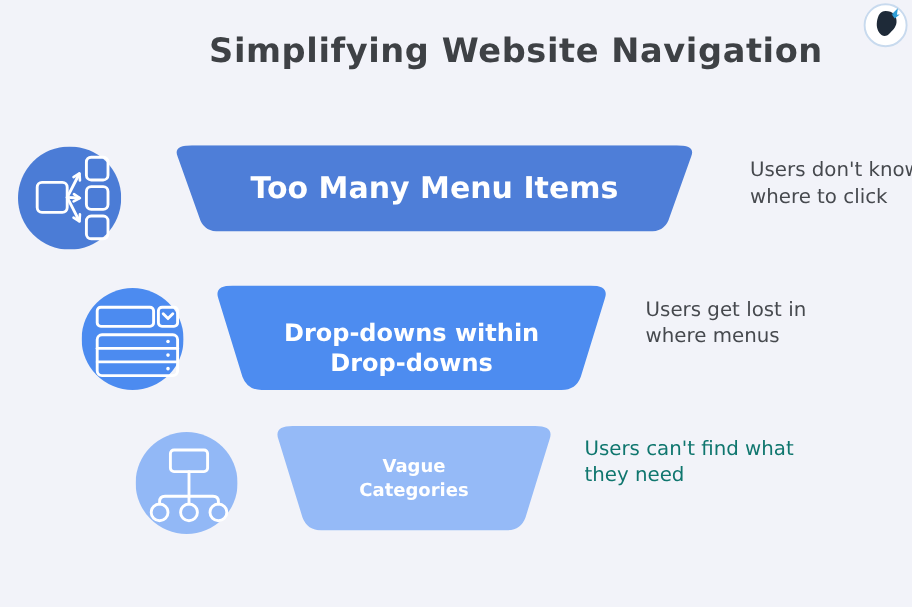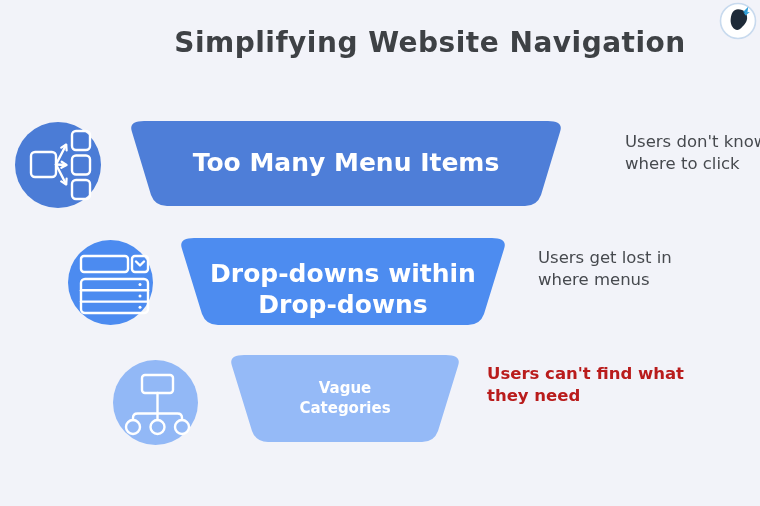--- a/index.html
+++ b/index.html
@@ -9,21 +9,21 @@
          font-size:28px;font-weight:bold;letter-spacing:0.5px;}
   .logo{position:absolute;left:719px;top:2px;width:38px;height:38px;}
   .logo svg{display:block;width:38px;height:38px;}
   .icon-badge{position:absolute;}
   .icon-badge svg{display:block;}
   .funnel{position:absolute;display:flex;align-items:center;justify-content:center;}
   .funnel svg{position:absolute;left:0;top:0;width:100%;height:100%;}
   .funnel-label{position:relative;color:#ffffff;font-weight:bold;text-align:center;
                 white-space:pre-line;line-height:1.22;}
   .label-1{font-size:25px;}
-  .label-2{font-size:25px;margin-top:16px;}
+  .label-2{font-size:20px;margin-top:16px;}
   .label-3{font-size:15px;line-height:1.3;}
   .annotation{position:absolute;font-size:16.5px;line-height:22px;white-space:pre-line;}
   .icon-art{fill:none;stroke:#ffffff;stroke-width:2.4;stroke-linecap:round;stroke-linejoin:round;}
 </style>
 </head>
 <body>
 
 <div id="canvas" style="background-color: rgb(242, 243, 249);">
 
   <h1 class="title" style="color: rgb(62, 65, 69);">Simplifying Website Navigation</h1>
@@ -50,21 +50,21 @@
         <rect x="57" y="9" width="18" height="19" rx="4"></rect>
         <rect x="57" y="33.5" width="18" height="19" rx="4"></rect>
         <rect x="57" y="58" width="18" height="19" rx="4"></rect>
         <line x1="41" y1="42.5" x2="51" y2="23" marker-end="url(#ah)"></line>
         <line x1="41" y1="42.5" x2="51" y2="43" marker-end="url(#ah)"></line>
         <line x1="41" y1="42.5" x2="51" y2="62" marker-end="url(#ah)"></line>
       </g>
     </svg>
   </div>
 
-  <div class="funnel" style="left:128px;top:121px;width:436px;height:85px">
+  <div class="funnel" style="left:144px;top:121px;width:436px;height:72px">
     <svg viewBox="0 0 436 85" preserveAspectRatio="none">
       <path d="M16,0 H420 Q436,0 432,11 L413,74 Q409,85 397,85 H39 Q27,85 23,74 L4,11 Q0,0 16,0 Z" fill="#4E7ED8"></path>
     </svg>
     <div class="funnel-label label-1">Too Many Menu Items</div>
   </div>
 
   <div class="annotation" style="left: 587px; top: 131px; width: 165px; color: rgb(70, 73, 78); margin-left: 38px;">Users don't know
 where to click</div>
 
   <div class="icon-badge" style="left:68px;top:240px;width:85px;height:85px">
@@ -110,16 +110,16 @@
   </div>
 
   <div class="funnel" style="left:228px;top:355px;width:234px;height:87px">
     <svg viewBox="0 0 234 87" preserveAspectRatio="none">
       <path d="M16,0 H218 Q234,0 230,11 L210,76 Q206,87 194,87 H40 Q28,87 24,76 L4,11 Q0,0 16,0 Z" fill="#95BAF7"></path>
     </svg>
     <div class="funnel-label label-3">Vague
 Categories</div>
   </div>
 
-  <div class="annotation" style="left: 487px; top: 363px; width: 200px; color: #b91c1c; font-weight: bold;">Users can't find what
+  <div class="annotation" style="left: 487px; top: 363px; width: 200px; color: #0f766e;">Users can't find what
 they need</div>
 
 </div>
 
 </body></html>

